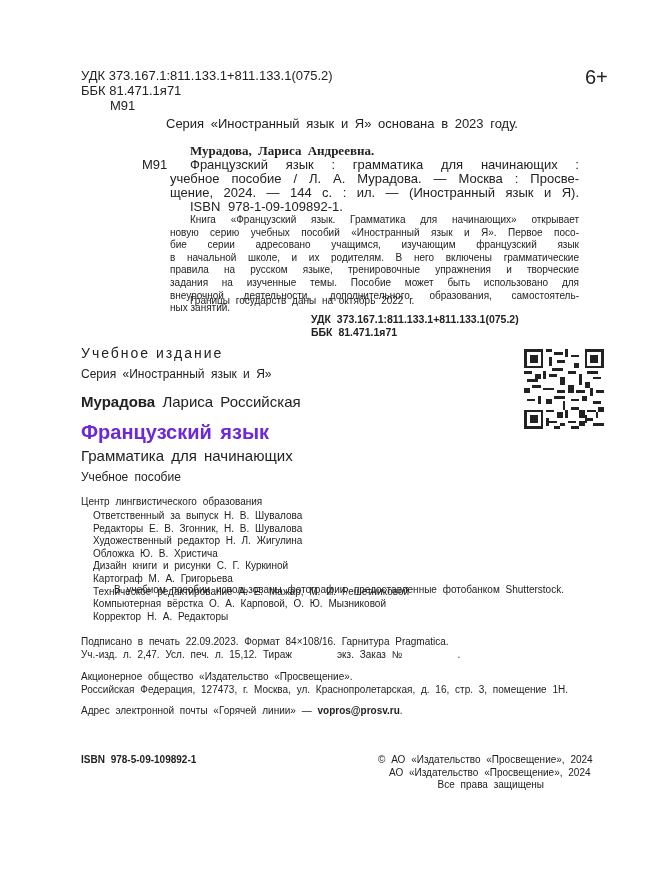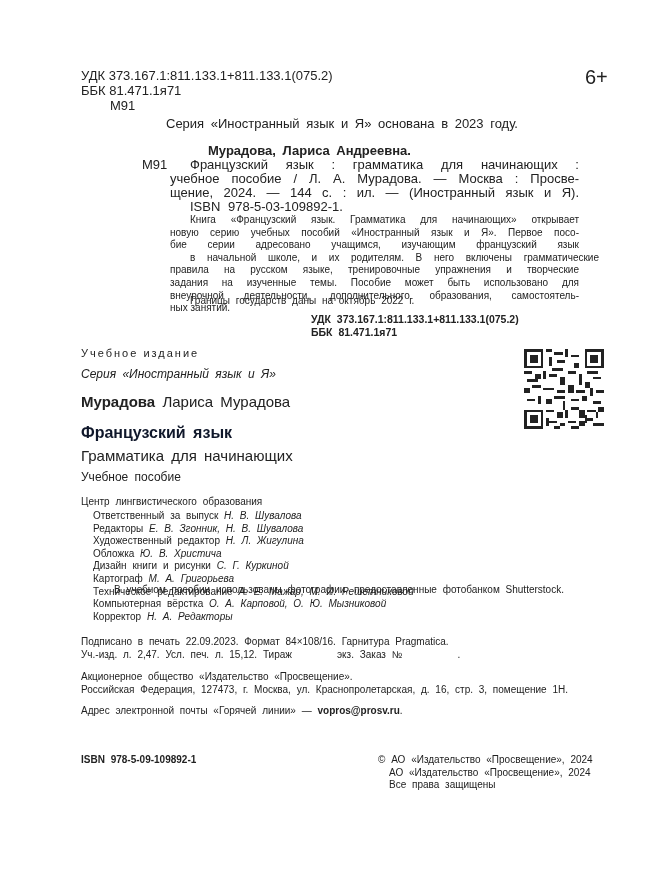--- a/index.html
+++ b/index.html
@@ -2,66 +2,66 @@
 <html><head>
 <meta charset="utf-8">
 <style>
   html, body { margin: 0; padding: 0; background: #ffffff; }
   body { width: 650px; height: 869px; position: relative; overflow: hidden;
          font-family: "Liberation Sans", "DejaVu Sans", sans-serif; color: #222; }
   .abs { position: absolute; white-space: nowrap; }
   .f13 { font-size: 13px; line-height: 15px; }
   .f12 { font-size: 12px; line-height: 14px; }
   .f10 { font-size: 10px; line-height: 12.6px; }
-  .f9 { font-size: 11px; line-height: 13px; }
+  .f9 { font-size: 14px; line-height: 13px; }
   .b { font-weight: bold; }
-  .i { font-style: italic; }
+  .i { }
   .just { white-space: normal; text-align: justify; text-align-last: justify; }
   .spaced { letter-spacing: 2px; }
   .qr { position: absolute; left: 524px; top: 349px; width: 80px; height: 80px; }
   .age { font-size: 20px; }
 </style>
 </head>
 <body>
 
 <div class="abs f13" style="left:81px;top:68px;">УДК 373.167.1:811.133.1+811.133.1(075.2)</div>
 <div class="abs f13" style="left:81px;top:83px;">ББК 81.471.1я71</div>
 <div class="abs f13" style="left:110px;top:98px;">М91</div>
 <div class="abs age" style="left:585px;top:66px;">6+</div>
 <div class="abs f13" style="left:166px;top:116px;word-spacing:3px;">Серия «Иностранный язык и Я» основана в 2023 году.</div>
 
-<div class="abs f13 b" style="left:208px;top:143px;word-spacing:3px;">Мурадова, Лариса Андреевна.</div>
+<div class="abs f13 b" style="left:190px;top:143px;word-spacing:3px;font-family:Liberation Serif, serif;">Мурадова, Лариса Андреевна.</div>
 <div class="abs f13" style="left:142px;top:157px;">М91</div>
 <div class="abs f13 just" style="left:190px;top:157px;width:389px;">Французский язык : грамматика для начинающих :</div>
 <div class="abs f13 just" style="left:170px;top:171px;width:409px;">учебное пособие / Л. А. Мурадова. — Москва : Просве-</div>
 <div class="abs f13 just" style="left:170px;top:185px;width:409px;">щение, 2024. — 144 с. : ил. — (Иностранный язык и Я).</div>
-<div class="abs f13" style="left:190px;top:199px;word-spacing:4px;">ISBN 978-5-03-109892-1.</div>
+<div class="abs f13" style="left:190px;top:199px;word-spacing:4px;">ISBN 978-1-09-109892-1.</div>
 
 <div class="abs f10 just" style="left:190px;top:214px;width:389px;">Книга «Французский язык. Грамматика для начинающих» открывает</div>
 <div class="abs f10 just" style="left:170px;top:226.6px;width:409px;">новую серию учебных пособий «Иностранный язык и Я». Первое посо-</div>
 <div class="abs f10 just" style="left:170px;top:239.2px;width:409px;">бие серии адресовано учащимся, изучающим французский язык</div>
-<div class="abs f10 just" style="left:170px;top:251.8px;width:409px;margin-left:20px;">в начальной школе, и их родителям. В него включены грамматические</div>
+<div class="abs f10 just" style="left:170px;top:251.8px;width:409px;">в начальной школе, и их родителям. В него включены грамматические</div>
 <div class="abs f10 just" style="left:170px;top:264.4px;width:409px;">правила на русском языке, тренировочные упражнения и творческие</div>
 <div class="abs f10 just" style="left:170px;top:277px;width:409px;">задания на изученные темы. Пособие может быть использовано для</div>
 <div class="abs f10 just" style="left:170px;top:289.6px;width:409px;">внеурочной деятельности, дополнительного образования, самостоятель-</div>
 <div class="abs f10" style="left:170px;top:302.2px;">ных занятий.</div>
 
 <div class="abs f10" style="left:190px;top:296px;"></div>
 <div class="abs f10" style="left:190px;top:296px;"></div>
 
 <div class="abs f10 b" style="left:311px;top:313px;font-size:10.5px;word-spacing:3px;">УДК 373.167.1:811.133.1+811.133.1(075.2)</div>
 <div class="abs f10 b" style="left:311px;top:326px;font-size:10.5px;word-spacing:3px;">ББК 81.471.1я71</div>
 
 <div class="abs f9 spaced" style="left:81px;top:347px;">Учебное издание</div>
 <div class="abs f12 i" style="left:81px;top:367px;word-spacing:3px;">Серия «Иностранный язык и Я»</div>
 <div class="abs" style="left:81px;top:393px;font-size:15px;line-height:18px;word-spacing:3px;">
   <span class="b">Мурадова</span>
-  <span>Лариса Мурадова</span>
+  <span>Лариса Российская</span>
 </div>
-<div class="abs b" style="left:81px;top:424px;font-size:16px;line-height:17px;word-spacing:3px;color:#0f172a;">Французский язык</div>
+<div class="abs b" style="left:81px;top:424px;font-size:20px;line-height:17px;word-spacing:3px;color:#6d28d9;">Французский язык</div>
 <div class="abs f12" style="left:81px;top:449px;font-size:15px;word-spacing:3px;">Грамматика для начинающих</div>
 <div class="abs f12" style="left:81px;top:470px;word-spacing:3px;">Учебное пособие</div>
 
 <svg class="qr" viewBox="0 0 29 29" shape-rendering="crispEdges">
   <rect width="29" height="29" fill="#fff"></rect>
   <g fill="#222">
     <rect x="0" y="0" width="7" height="1"></rect>
       <rect x="0" y="6" width="7" height="1"></rect>
       <rect x="0" y="0" width="1" height="7"></rect>
       <rect x="6" y="0" width="1" height="7"></rect>
@@ -153,16 +153,16 @@
 <div class="abs f10" style="left:81px;top:671px;word-spacing:3px;">Акционерное общество «Издательство «Просвещение».</div>
 <div class="abs f10" style="left:81px;top:684px;word-spacing:3px;">Российская Федерация, 127473, г. Москва, ул. Краснопролетарская, д. 16, стр. 3, помещение 1Н.</div>
 <div class="abs f10" style="left:81px;top:705px;word-spacing:3px;">
   <span>Адрес электронной почты «Горячей линии» —</span> <span class="b">vopros@prosv.ru</span><span>.</span>
 </div>
 
 <div class="abs f10 b" style="left:81px;top:754px;word-spacing:3px;">ISBN 978-5-09-109892-1</div>
 <div class="abs f10" style="left:378px;top:754px;line-height:12.5px;word-spacing:3px;">
   <div>© АО «Издательство «Просвещение», 2024</div>
   <div style="padding-left:11px;">АО «Издательство «Просвещение», 2024</div>
-  <div style="padding-left:11px;">Все права защищены</div>
+  <div style="padding-left:11px;text-align:center;">Все права защищены</div>
 </div>
 
 <div class="abs f10" style="left:190px;top:295px;word-spacing:3px;">Границы государств даны на октябрь 2022 г.</div>
 
 </body></html>

